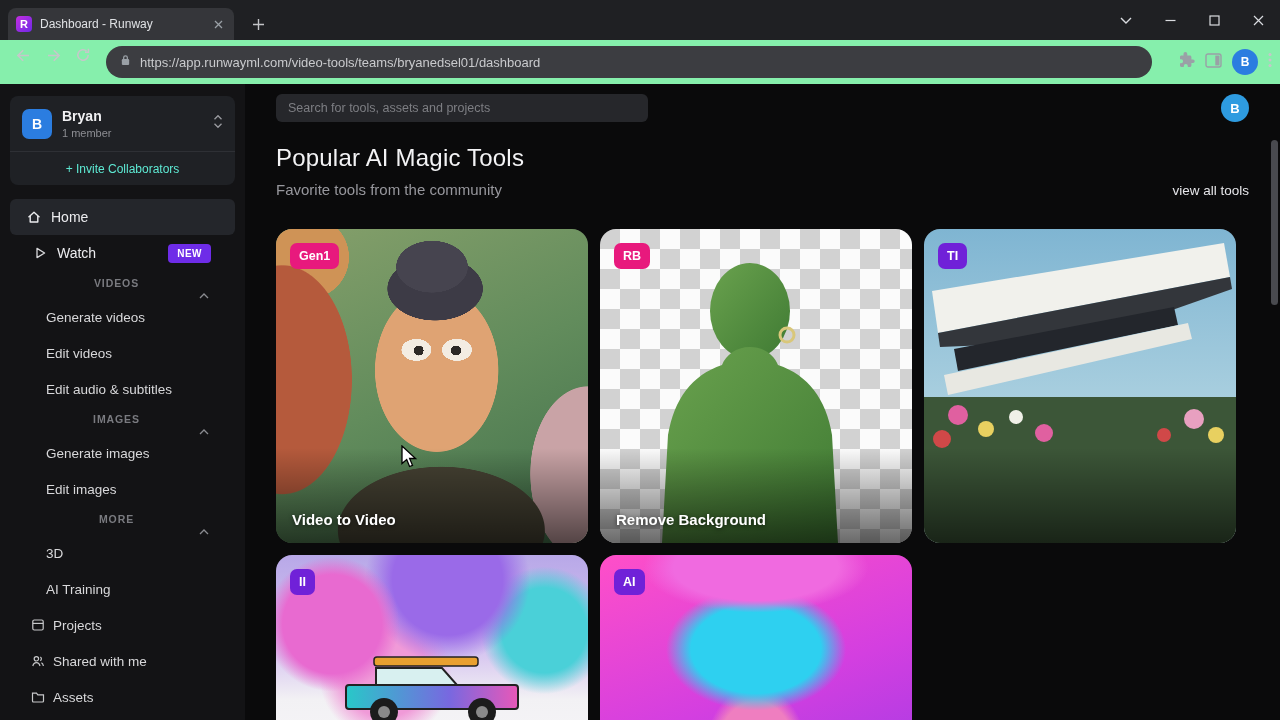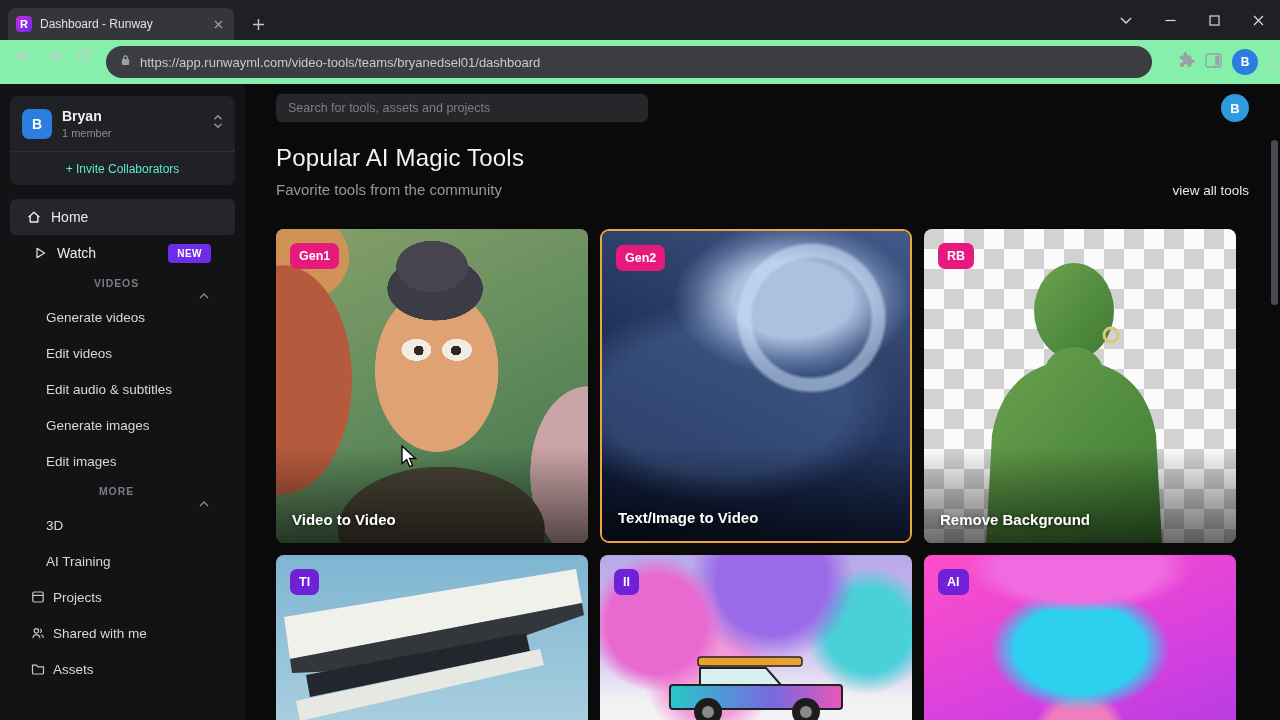--- a/index.html
+++ b/index.html
@@ -68,21 +68,21 @@
             font-size:12.5px; padding:0 12px; outline:none; font-family:"Liberation Sans", sans-serif; }
   .search::placeholder { color:#7d7e83; }
   .avatar-app { margin-left:auto; width:28px; height:28px; border-radius:50%; background:#2e9be0; color:#fff;
                 font-size:13px; font-weight:bold; display:flex; align-items:center; justify-content:center; }
   .h1 { margin-top:22px; color:#f3f3f5; font-size:24px; font-weight:normal; letter-spacing:.2px; }
   .subrow { margin-top:9px; display:flex; align-items:baseline; }
   .subtitle { color:#97979d; font-size:15px; }
   .viewall { margin-left:auto; color:#e6e6ea; font-size:13.5px; }
 
   .grid { margin-top:31px; display:grid; grid-template-columns:repeat(3,312px); grid-auto-rows:314px; gap:12px; }
-  .card { position:relative; border-radius:8px; overflow:hidden; background:#1c1c1f; }
+  .card { position:relative; border-radius:16px; overflow:hidden; background:#1c1c1f; }
   .card.selected { border:2px solid #eda63d; border-radius:9px; }
   .card::after { content:""; position:absolute; left:0; right:0; bottom:0; height:95px;
                  background:linear-gradient(rgba(0,0,0,0), rgba(0,0,0,.58)); z-index:2; }
   .badge { position:absolute; top:14px; left:14px; z-index:3; color:#fff; font-size:12.5px; font-weight:bold;
            padding:6px 9px; border-radius:7px; }
   .badge.pink { background:#e8197d; }
   .badge.purple { background:#7021d8; }
   .card-title { position:absolute; left:16px; bottom:15px; z-index:3; color:#fff; font-size:15px;
                 font-weight:bold; text-shadow:0 1px 4px rgba(0,0,0,.6); }
   .art { position:absolute; inset:0; }
@@ -270,20 +270,28 @@
         <span class="chev">
           <svg width="10" height="6" viewBox="0 0 10 6">
               <path d="M1 5l4-4 4 4" fill="none" stroke="#8a8b90" stroke-width="1.3"></path>
             </svg>
         </span>
       </div>
       <div class="sitem">Generate videos</div>
       <div class="sitem">Edit videos</div>
       <div class="sitem">Edit audio &amp; subtitles</div>
 
+      <div class="sheader">
+        <span>IMAGES</span>
+        <span class="chev">
+          <svg width="10" height="6" viewBox="0 0 10 6">
+              <path d="M1 5l4-4 4 4" fill="none" stroke="#8a8b90" stroke-width="1.3"></path>
+            </svg>
+        </span>
+      </div>
       <div class="sitem">Generate images</div>
       <div class="sitem">Edit images</div>
 
       <div class="sheader">
         <span>MORE</span>
         <span class="chev">
           <svg width="10" height="6" viewBox="0 0 10 6">
               <path d="M1 5l4-4 4 4" fill="none" stroke="#8a8b90" stroke-width="1.3"></path>
             </svg>
         </span>
@@ -333,25 +341,20 @@
       </div>
 
       <div class="grid">
 
         <div class="card">
           <div class="art art1"></div>
           <span class="badge pink">Gen1</span>
           <span class="card-title">Video to Video</span>
         </div>
 
-        <div class="card selected">
-          <div class="art art2"></div>
-          <span class="badge pink">Gen2</span>
-          <span class="card-title">Text/Image to Video</span>
-        </div>
 
         <div class="card">
           <div class="art art3"></div>
           <svg class="art-svg" viewBox="0 0 312 314">
             <defs>
                 <linearGradient id="g3" x1="0" y1="0" x2="1" y2="1">
               <stop offset="0" stop-color="#6aa24e"></stop>
                   <stop offset="1" stop-color="#3f7a33"></stop>
                 </linearGradient>
               </defs>

